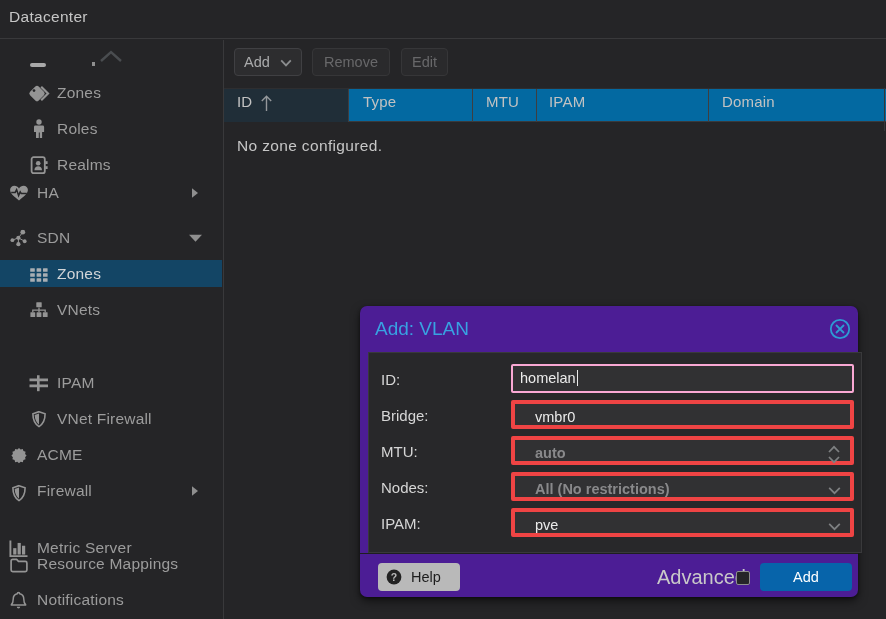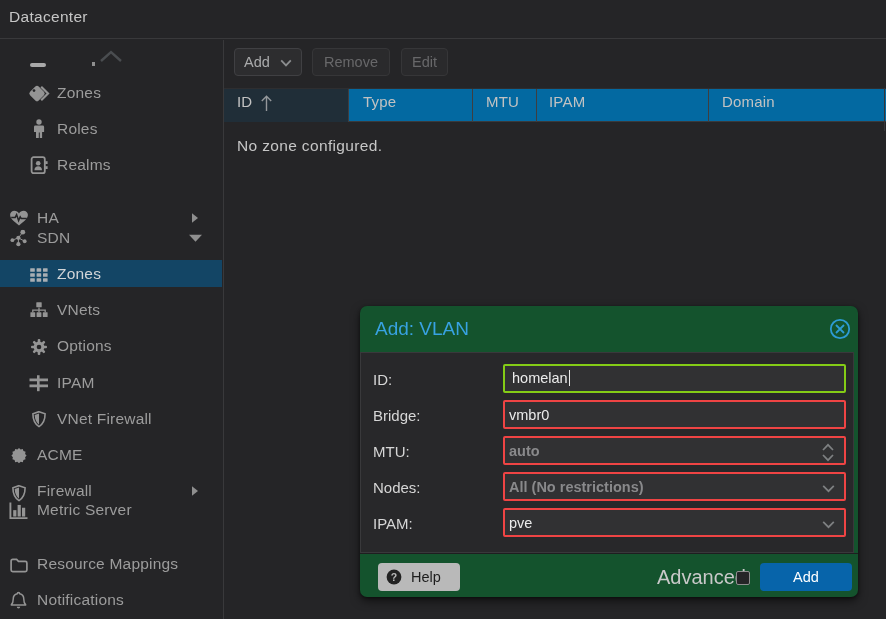--- a/index.html
+++ b/index.html
@@ -30,29 +30,29 @@
   .tbtn { position:absolute; height:28px; border-radius:4px; font-size:14.5px; line-height:26px; text-align:center; }
   .tbtn.en { background:#2d2d2f; border:1px solid #404043; color:#aaabac; }
   .tbtn.dis { background:#2a2a2c; border:1px solid #363638; color:#68686a; }
 
   
   #ghead { left:224px; top:88px; width:662px; height:34px; background:#0369a1; border-top:1px solid #2e2e30; border-bottom:1px solid #3a3a3c; }
   #ghead .cell { position:absolute; top:0; height:33px; line-height:26px; font-size:15px; letter-spacing:0.2px; color:#c2c2c2; }
   .vsep { position:absolute; top:0; width:1px; height:33px; background:#3e3e40; }
 
   
-  #dlg { left:360px; top:306px; width:498px; height:291px; background:#14532d; border-radius:7px;
+  #dlg { left:360px; top:306px; width:498px; height:291px; background:#4c1d95; border-radius:7px;
          box-shadow:0 4px 10px rgba(0,0,0,0.55), 0 1px 3px rgba(0,0,0,0.4); }
   #dlg .dtitle { left:15px; top:0; height:46px; line-height:46px; font-size:19px; color:#38a2e2; }
-  #dbody { left:0; top:46px; width:494px; height:201px; background:#28282a; border:1px solid #39393b; }
+  #dbody { left:8px; top:46px; width:494px; height:201px; background:#28282a; border:1px solid #39393b; }
   .frow { position:absolute; left:0; width:494px; height:29px; }
   .frow .lbl { position:absolute; left:12px; top:50%; transform:translateY(-50%); font-size:15px; color:#d6d6d6; }
   .frow .fld { position:absolute; left:142px; top:0; width:343px; height:29px; background:#313133;
-               font-size:14.5px; color:#ebebeb; line-height:27px; padding-left:4px; border:2px solid #ef4444; border-radius:2px; }
-  .frow .fld.foc { border:2px solid #84cc16; line-height:25px; padding-left:7px; }
+               font-size:14.5px; color:#ebebeb; line-height:27px; padding-left:20px; border:4px solid #ef4444; border-radius:2px; }
+  .frow .fld.foc { border:2px solid #f9a8d4; line-height:25px; padding-left:7px; }
   .frow .fld.dim { color:#89898b;font-weight:bold; }
   .caret { position:absolute; right:9px; }
 
   
   #dfoot { left:0px; top:247px; width:498px; height:44px; border-top:1px solid #1e1e20; }
   #helpbtn { left:18px; top:9px; width:82px; height:28px; background:#b9b9b9; border-radius:4px;
              color:#1d1d1d; font-size:14.5px; line-height:28px; }
   #addbtn { left:400px; top:9px; width:92px; height:28px; background:#0764aa; border-radius:4px;
             color:#ffffff; font-size:14.5px; line-height:28px; text-align:center; }
   #advlbl { top:9px; left:297px; width:120px; height:28px; line-height:28px; color:#c9c9c9; font-size:20px; text-align:left; }
@@ -88,21 +88,21 @@
   <div class="nav l2" style="top:151.6px;">
       <span class="ico" style="margin-top:0px;"><svg width="18" height="20" viewBox="0 0 18 20" style="">
 <rect x="1.6" y="2.2" width="13.2" height="16" rx="2" fill="none" stroke="#949494" stroke-width="1.8"></rect>
 <rect x="15.2" y="6.2" width="2.4" height="2.8" fill="#949494"></rect>
 <rect x="15.2" y="11.2" width="2.4" height="2.8" fill="#949494"></rect>
 <circle cx="8.2" cy="8.2" r="2.3" fill="#949494"></circle>
 <path d="M4.4 15.2 c0-2.6 1.7-3.9 3.8-3.9 s3.8 1.3 3.8 3.9 Z" fill="#949494"></path>
         </svg></span>
       <span class="txt">Realms</span>
     </div>
-  <div class="nav l1" style="top:204px;padding-left:20px;">
+  <div class="nav l1" style="top:179px;padding-left:20px;">
       <span class="ico" style="margin-top:0.0px;"><svg width="20" height="17" viewBox="0 0 20 17" style="">
 <path d="M10 15.6 C4.2 11.4 1.1 8.2 1.1 5 C1.1 2.6 3 .9 5.4 .9 C7.3 .9 9 2 10 3.6 C11 2 12.7 .9 14.6 .9 C17 .9 18.9 2.6 18.9 5 C18.9 8.2 15.8 11.4 10 15.6 Z" fill="#949494"></path>
 <path d="M2.2 7.6 h4 l1.4-2.8 2 6 1.6-3.8 1 1.6 h5.6" stroke="#252527" stroke-width="1.5" fill="none"></path>
         </svg></span>
       <span class="txt">HA</span>
       <svg class="arrow" style="left:191px;" width="8" height="11" viewBox="0 0 8 11">
         <path d="M1 0.8 L7 5.5 L1 10.2 Z" fill="#8f8f8f"></path>
       </svg>
     </div>
   <div class="nav l1" style="top:224.1px;">
@@ -140,33 +140,20 @@
   <div class="nav l2" style="top:296.5px;">
       <span class="ico" style="margin-top:0px;"><svg width="18" height="18" viewBox="0 0 18 18" style="">
 <path d="M9 6 v2.2 M2.8 10.6 v-2 h12.4 v2 M9 8.2 v2.4" stroke="#949494" stroke-width="1.3" fill="none"></path>
 <rect x="6.3" y="0.8" width="5.4" height="5" rx="0.5" fill="#949494"></rect>
 <rect x="0.4" y="10.6" width="4.8" height="4.8" rx="0.5" fill="#949494"></rect>
 <rect x="6.6" y="10.6" width="4.8" height="4.8" rx="0.5" fill="#949494"></rect>
 <rect x="12.8" y="10.6" width="4.8" height="4.8" rx="0.5" fill="#949494"></rect>
         </svg></span>
       <span class="txt">VNets</span>
     </div>
-  <div class="nav l2" style="top:332.8px;">
-      <span class="ico" style="margin-top:0px;"><svg width="16" height="16" viewBox="0 0 16 16" style="">
-<g fill="#949494">
-            <rect x="6.7" y="0" width="2.6" height="16" rx="1" transform="rotate(0 8 8)"></rect>
-            <rect x="6.7" y="0" width="2.6" height="16" rx="1" transform="rotate(45 8 8)"></rect>
-            <rect x="6.7" y="0" width="2.6" height="16" rx="1" transform="rotate(90 8 8)"></rect>
-            <rect x="6.7" y="0" width="2.6" height="16" rx="1" transform="rotate(135 8 8)"></rect>
-            <circle cx="8" cy="8" r="5.4"></circle>
-          </g>
-<circle cx="8" cy="8" r="2.3" fill="#252527"></circle>
-        </svg></span>
-      <span class="txt">Options</span>
-    </div>
   <div class="nav l2" style="top:369.0px;">
       <span class="ico" style="margin-top:0.0px;"><svg width="20" height="17" viewBox="0 0 20 17" style="">
 <path d="M9.3 0.5 V16.5" stroke="#949494" stroke-width="2.6"></path>
 <path d="M0.5 5 H19 M0.5 11 H19" stroke="#949494" stroke-width="2.8"></path>
         </svg></span>
       <span class="txt">IPAM</span>
     </div>
   <div class="nav l2" style="top:405.3px;">
       <span class="ico" style="margin-top:0.0px;"><svg width="14" height="17" viewBox="0 0 14 17" style="">
 <path d="M7 0.9 L13.1 3 C13.1 8.8 11.3 13.2 7 15.9 C2.7 13.2 0.9 8.8 0.9 3 Z" fill="none" stroke="#949494" stroke-width="1.6"></path>
@@ -183,21 +170,21 @@
   <div class="nav l1" style="top:477.8px;padding-left:48px;">
       <span class="ico" style="margin-top:1px;"><svg width="14" height="17" viewBox="0 0 14 17" style="">
 <path d="M7 0.9 L13.1 3 C13.1 8.8 11.3 13.2 7 15.9 C2.7 13.2 0.9 8.8 0.9 3 Z" fill="none" stroke="#949494" stroke-width="1.6"></path>
 <path d="M7 2.8 V14 C4.2 11.8 2.8 8.5 2.7 4.3 Z" fill="#949494"></path>
         </svg></span>
       <span class="txt">Firewall</span>
       <svg class="arrow" style="left:191px;" width="8" height="11" viewBox="0 0 8 11">
         <path d="M1 0.8 L7 5.5 L1 10.2 Z" fill="#8f8f8f"></path>
       </svg>
     </div>
-  <div class="nav l1" style="top:496px;">
+  <div class="nav l1" style="top:534px;">
       <span class="ico" style="margin-top:1.0px;"><svg width="19" height="18" viewBox="0 0 19 18" style="">
 <path d="M1.4 1 V16.6 H18.5" stroke="#949494" stroke-width="1.9" fill="none"></path>
 <g fill="#949494">
 <rect x="4.2" y="8.6" width="3.2" height="6.4"></rect>
 <rect x="8.6" y="3.4" width="3.2" height="11.6"></rect>
 <rect x="13" y="6.2" width="3.2" height="8.8"></rect>
 </g>
         </svg></span>
       <span class="txt">Metric Server</span>
     </div>

